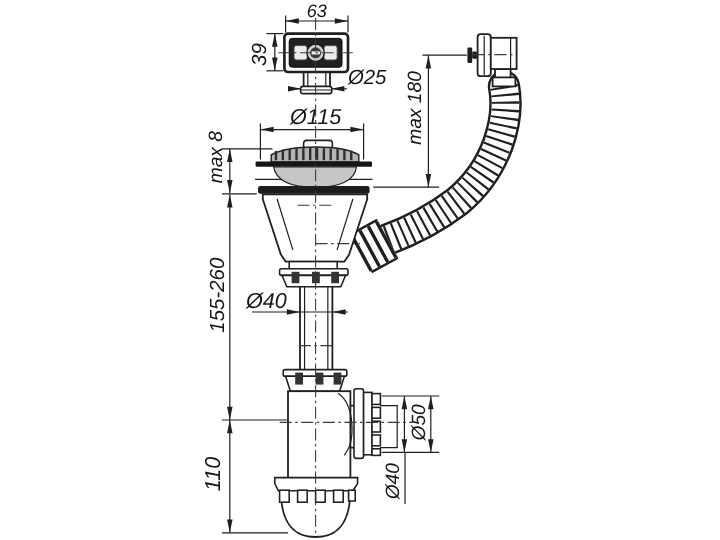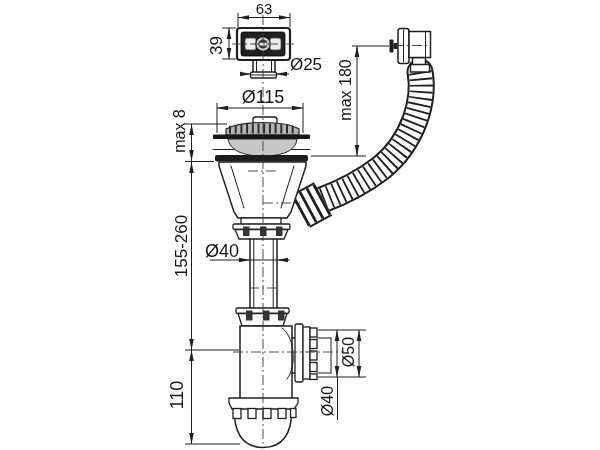--- a/index.html
+++ b/index.html
@@ -1,17 +1,17 @@
 <!DOCTYPE html>
 <html><head>
 <meta charset="utf-8">
 <style>
   html,body{margin:0;padding:0;background:#fff;}
   #stage{position:relative;width:600px;height:450px;background:#ffffff;overflow:hidden;
-         font-family:"Liberation Sans",sans-serif;}
+         font-family:"Liberation Sans",sans-serif;font-style:italic;}
   svg{position:absolute;left:0;top:0;}
   .ln{stroke:#1f1f1f;fill:none;stroke-width:1.5;stroke-linecap:round;}
   .lt{stroke:#1f1f1f;fill:none;stroke-width:1;stroke-linecap:round;}
   .th{stroke:#1f1f1f;fill:none;stroke-width:2.2;}
   .wh{fill:#ffffff;stroke:#1f1f1f;stroke-width:1.5;}
   .wh2{fill:#ffffff;stroke:#1f1f1f;stroke-width:1.3;}
   .dim{stroke:#1f1f1f;stroke-width:1;fill:none;}
   .arr{fill:#1f1f1f;stroke:none;}
   .cl{stroke:#3a3a3a;stroke-width:0.9;fill:none;stroke-dasharray:10 3 2 3;}
   text{fill:#161616;font-family:"Liberation Sans",sans-serif;}

